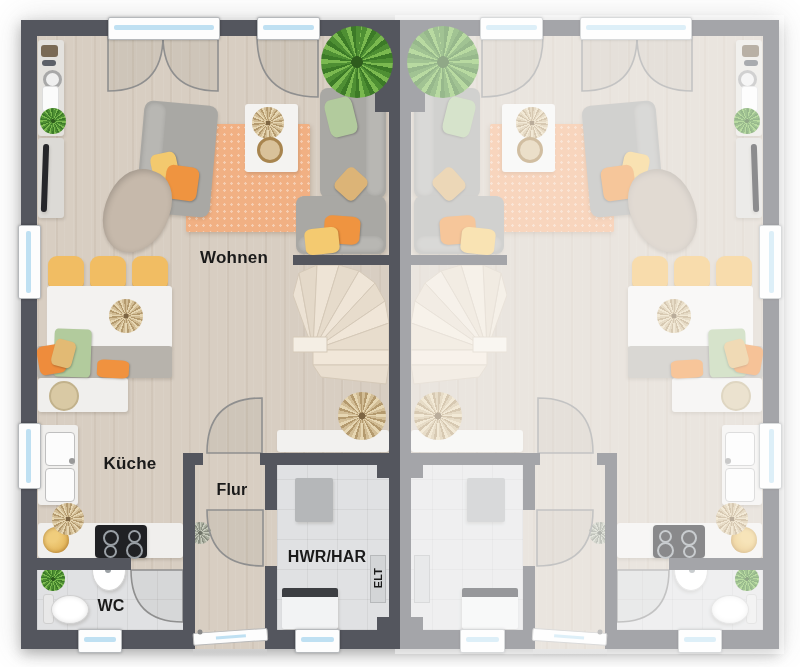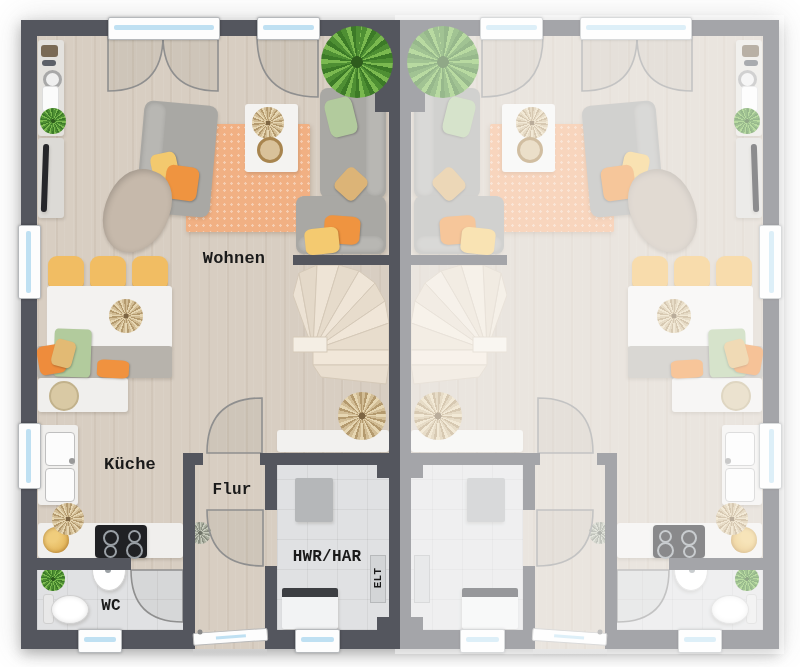--- a/index.html
+++ b/index.html
@@ -1,16 +1,16 @@
 <!DOCTYPE html>
 <html style="--wall: #54565e; --floor-wood: #d8cec2; --floor-tile: #e0e1e3; --rug: #f1b083; --sofa: #a9a8a4; --glass: #bfe0f2; --label: #1a1a1a; --stairs: #ece2d4; --accent-orange: #ef8e3d; --accent-yellow: #f2c267; --accent-green: #aec99b;"><head>
 <meta charset="utf-8">
 <style>
   html,body{margin:0;padding:0;background:#fff;font-family:"Liberation Sans",sans-serif;}
-  .stage{position:relative;width:800px;height:667px;background:#fff;overflow:hidden;font-family:Liberation Mono, monospace;}
+  .stage{position:relative;width:800px;height:667px;background:#fff;overflow:hidden;}
   .building{position:absolute;left:21px;top:20px;width:758px;height:629px;display:flex;
             box-shadow:0 5px 12px rgba(40,40,40,.30), 0 0 28px rgba(90,90,90,.22);}
   .unit{position:relative;width:379px;height:629px;}
   .unit.faded{transform:scaleX(-1);}
   .unit.faded::after{content:"";position:absolute;inset:-5px;background:rgba(255,255,255,.47);z-index:50;}
   .abs{position:absolute;}
   .wall{position:absolute;background:var(--wall,#54565e);z-index:5;}
   .floor-wood{background-color:var(--floor-wood,#d8cec2);
     background-image:repeating-linear-gradient(90deg,rgba(120,95,70,.07) 0 2px,rgba(0,0,0,0) 2px 19px),
                      repeating-linear-gradient(90deg,rgba(255,255,255,.06) 0 1px,rgba(0,0,0,0) 1px 9px);}

